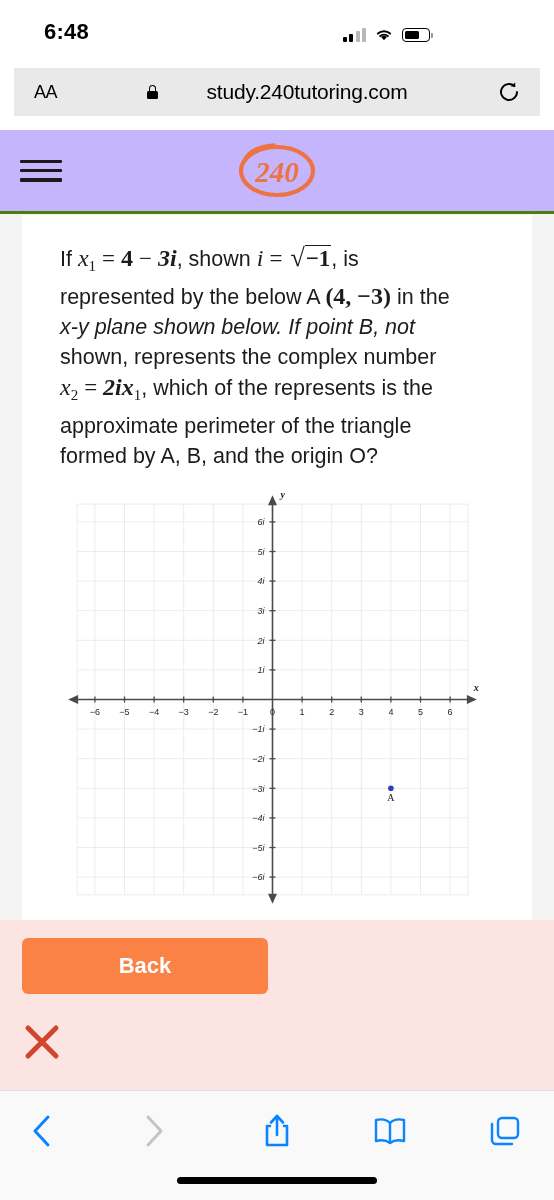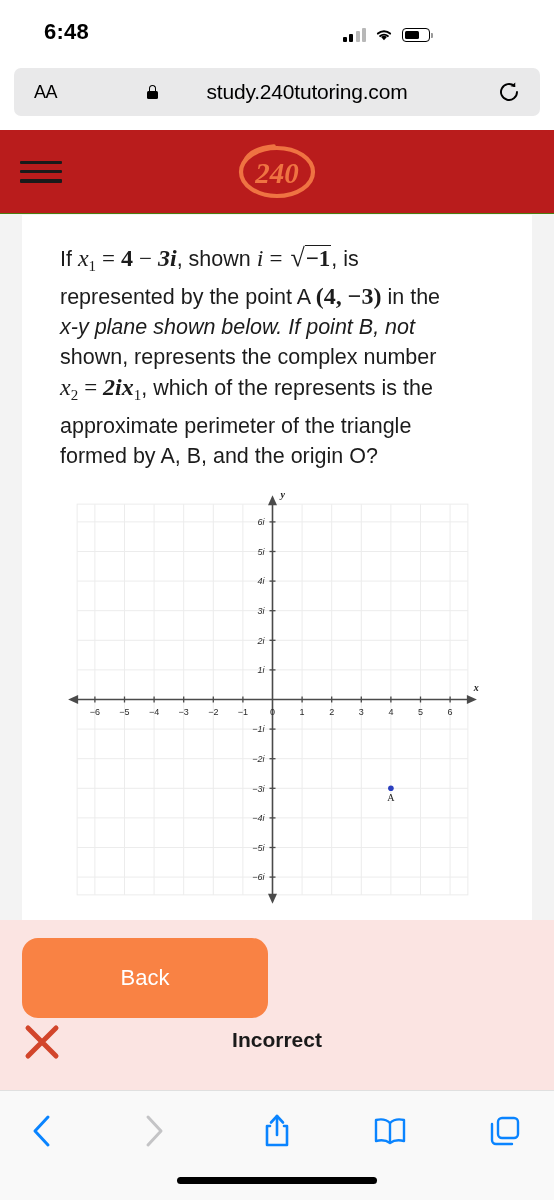--- a/index.html
+++ b/index.html
@@ -41,21 +41,21 @@
   }
   .battery .lvl { height: 100%; background: #000; border-radius: 1.5px; }
 
   
   .urlbar-wrap {
     position: absolute; top: 66px; left: 0; width: 554px; height: 58px;
     background: #ffffff;
   }
   .urlbar {
     position: absolute; left: 14px; top: 2px; width: 526px; height: 48px;
-    background: #e9e9ea; border-radius: 7px;
+    background: #e9e9ea; border-radius: 0;
     display: flex; align-items: center;
   }
   .aa {
     position: absolute; left: 20px; top: 50%; transform: translateY(-50%);
     font-size: 18px; color: #000; letter-spacing: -.5px;
   }
   .url-center {
     width: 100%; display: flex; align-items: center; justify-content: center; gap: 8px;
   }
   .lock { width: 11px; height: 14px; position: relative; }
@@ -63,21 +63,21 @@
   .lock .shackle { position: absolute; top: 0; left: 2px; width: 7px; height: 7px; border: 1.8px solid #000; border-bottom: none; border-radius: 4px 4px 0 0; }
   .url-text { font-size: 21px; color: #000; letter-spacing: -.2px; margin-left: 41px; }
   .reload {
     position: absolute; right: 20px; top: 50%; transform: translateY(-50%);
     width: 22px; height: 22px;
   }
 
   
   .site-header {
     position: absolute; top: 130px; left: 0; width: 554px; height: 84px;
-    background: #b91c1c; border-bottom: 1px solid #4d7c0f;
+    background: #c4b5fd; border-bottom: 3px solid #4d7c0f;
   }
   .hamburger {
     position: absolute; left: 20px; top: 50%; transform: translateY(-50%);
     width: 42px; height: 26px; display: flex; flex-direction: column;
     justify-content: space-between; padding: 2px 0;
   }
   .hamburger span { display: block; height: 3.5px; background: #1a1a1a; border-radius: 1px; }
   .logo {
     position: absolute; left: 50%; top: 50%; transform: translate(-50%,-50%);
     width: 84px; height: 60px;
@@ -106,23 +106,24 @@
   .graph { position: absolute; left: 44px; top: 278px; width: 415px; height: 415px; }
   .graph svg { display: block; }
 
   
   .answerbar {
     position: absolute; top: 920px; left: 0; width: 554px; height: 170px;
     background: #fbe4e2;
   }
   .btn-row { position: absolute; top: 18px; left: 0; width: 554px; height: 66px; }
   .btn {
-    position: absolute; height: 80px; border: none; border-radius: 16px;
+    position: absolute; height: 56px; border: none; border-radius: 6px;
     color: #ffffff; font-size: 22px; font-family: "Liberation Sans", sans-serif;
     cursor: pointer;
+    font-weight: bold;
   }
   .btn-back { left: 22px; width: 246px; background: #f98244; }
   .btn-next { left: 288px; width: 244px; background: #f26b35; }
   .result-row { position: absolute; top: 102px; left: 0; width: 554px; height: 50px; }
   .xmark { position: absolute; left: 22px; top: 0; width: 40px; height: 40px; }
   .result-text {
     position: absolute; left: 0; top: 6px; width: 554px; text-align: center;
     font-size: 21px; font-weight: 700; color: #1a1a1a;
   }
 
@@ -215,21 +216,21 @@
       <span>If</span>
       <span class="mi">x</span><span class="mi sub">1</span>
       <span class="mop">=</span>
       <span class="mn">4</span>
       <span class="mop">−</span>
       <span class="mn" style="font-style:italic">3i</span><span>, shown</span>
       <span class="mi">i</span>
       <span class="mop">=</span>
       <span class="sqrt"><span class="rad">√</span><span class="under">−1</span></span><span>, is</span>
       <br>
-      <span>represented by the point A</span>
+      <span>represented by the below A</span>
       <span class="mn">(4, −3)</span>
       <span>in the</span>
       <br>
       <em>x-y plane shown below. If point B, not</em>
       <br>
       <span>shown, represents the complex number</span>
       <br>
       <span class="mi">x</span><span class="mi sub">2</span>
       <span class="mop">=</span>
       <span class="mn" style="font-style:italic">2ix</span><span class="mi sub">1</span><span>, which of the represents is the</span>
@@ -334,21 +335,20 @@
   <div class="answerbar">
     <div class="btn-row">
       <button class="btn btn-back">Back</button>
     </div>
     <div class="result-row">
       <div class="xmark">
         <svg width="40" height="40" viewBox="0 0 40 40">
           <path d="M6 6 L34 34 M34 6 L6 34" stroke="#d2452b" stroke-width="5" stroke-linecap="round"></path>
         </svg>
       </div>
-      <div class="result-text">Incorrect</div>
     </div>
   </div>
 
   <div class="toolbar">
     <div class="tb-item tb-back">
       <svg width="26" height="34" viewBox="0 0 26 34">
           <path d="M19 3 L6 17 L19 31" stroke="#0a84ff" stroke-width="3" fill="none" stroke-linecap="round" stroke-linejoin="round"></path>
         </svg>
     </div>
     <div class="tb-item tb-fwd">

